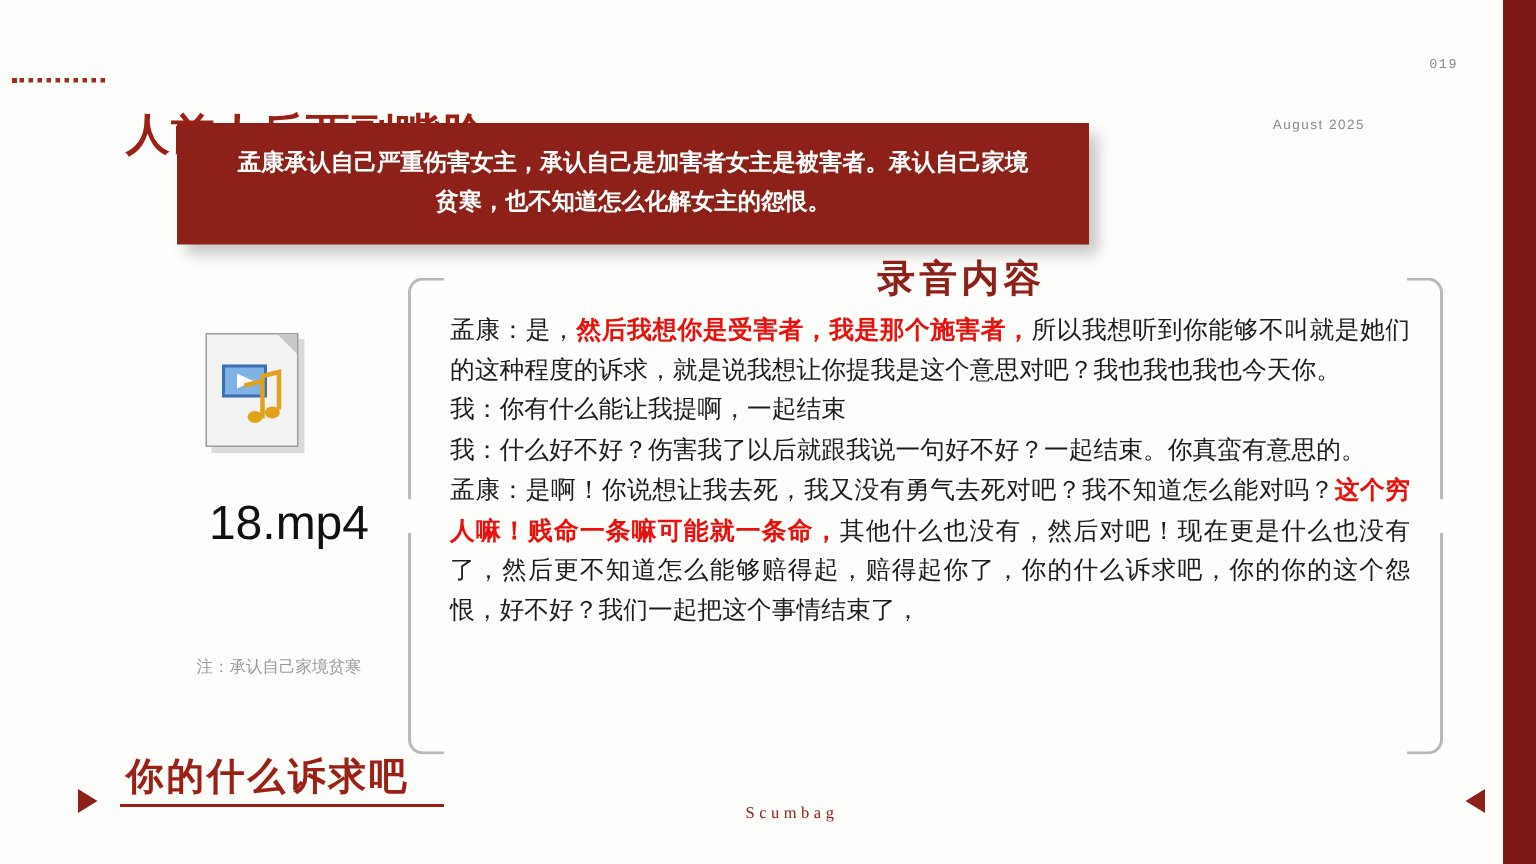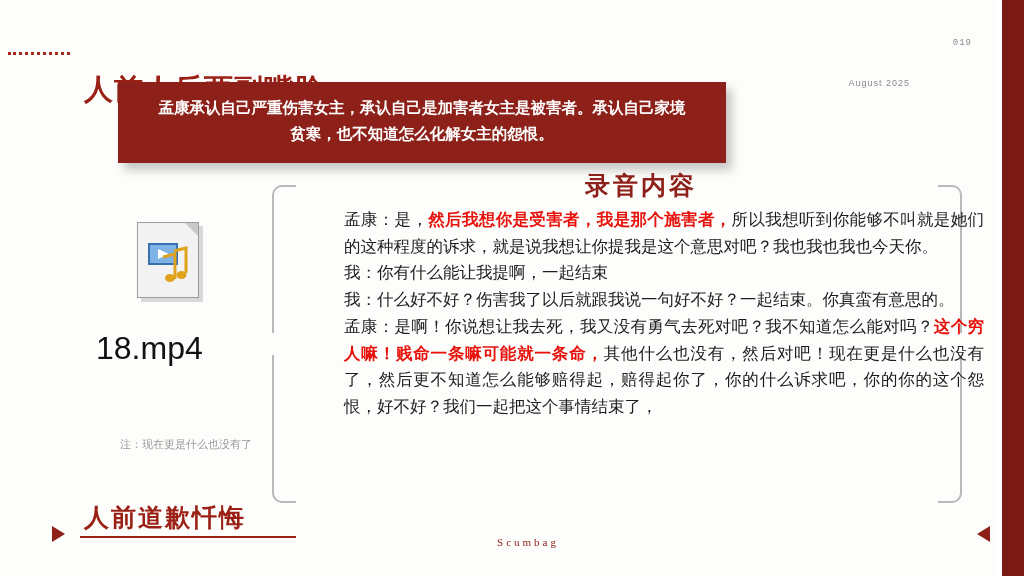--- a/index.html
+++ b/index.html
@@ -120,21 +120,20 @@
   .transcript {
     position: absolute;
     left: 300px;
     top: 207px;
     width: 640px;
     font-size: 16.5px;
     line-height: 1.62;
     color: #1c1c1c;
     font-family: "DejaVu Sans", sans-serif;
     text-align: justify;
-    margin-left: 44px;
   }
   .hl { color: #e8120c; font-weight: bold; }
   
   .file-icon {
     position: absolute;
     left: 137px;
     top: 222px;
     width: 62px;
     height: 76px;
     background: #f2f2f2;
@@ -151,21 +150,21 @@
   .file-glyph {
     position: absolute;
     left: 8px; top: 14px;
     width: 46px; height: 50px;
   }
   .fname {
     position: absolute;
     left: 96px;
     top: 330px;
     width: 150px;
-    text-align: left;
+    text-align: right;
     font-size: 32px;
     color: #111;
     font-family: "Liberation Sans", sans-serif;
   }
   .note {
     position: absolute;
     left: 96px;
     top: 437px;
     width: 180px;
     text-align: center;
@@ -266,21 +265,21 @@
       <rect x="2" y="6" width="30" height="22" fill="#3a6fb0"></rect>
       <rect x="4" y="8" width="26" height="18" fill="#7fb2e5"></rect>
       <polygon points="12,12 23,17 12,22" fill="#ffffff"></polygon>
       <path d="M28 14 L40 11 L40 36" stroke="#e0a21a" stroke-width="3" fill="none"></path>
       <ellipse cx="35.5" cy="38" rx="5" ry="4" fill="#e0a21a"></ellipse>
       <ellipse cx="24" cy="41" rx="5" ry="4" fill="#e0a21a"></ellipse>
       <path d="M17 20 L29 17 L29 42" stroke="#e0a21a" stroke-width="3" fill="none"></path>
     </svg>
   </div>
   <div class="fname">18.mp4</div>
-  <div class="note">注：现在更是什么也没有了</div>
+  <div class="note">注：承认自己家境贫寒</div>
 
   <div class="footer-left-tri"></div>
   <div class="footer-right-tri"></div>
   <div class="footer-rule"></div>
-  <div class="footer-caption">人前道歉忏悔</div>
+  <div class="footer-caption">你的什么诉求吧</div>
   <div class="footer-brand">Scumbag</div>
 
 </div>
 
 </body></html>

